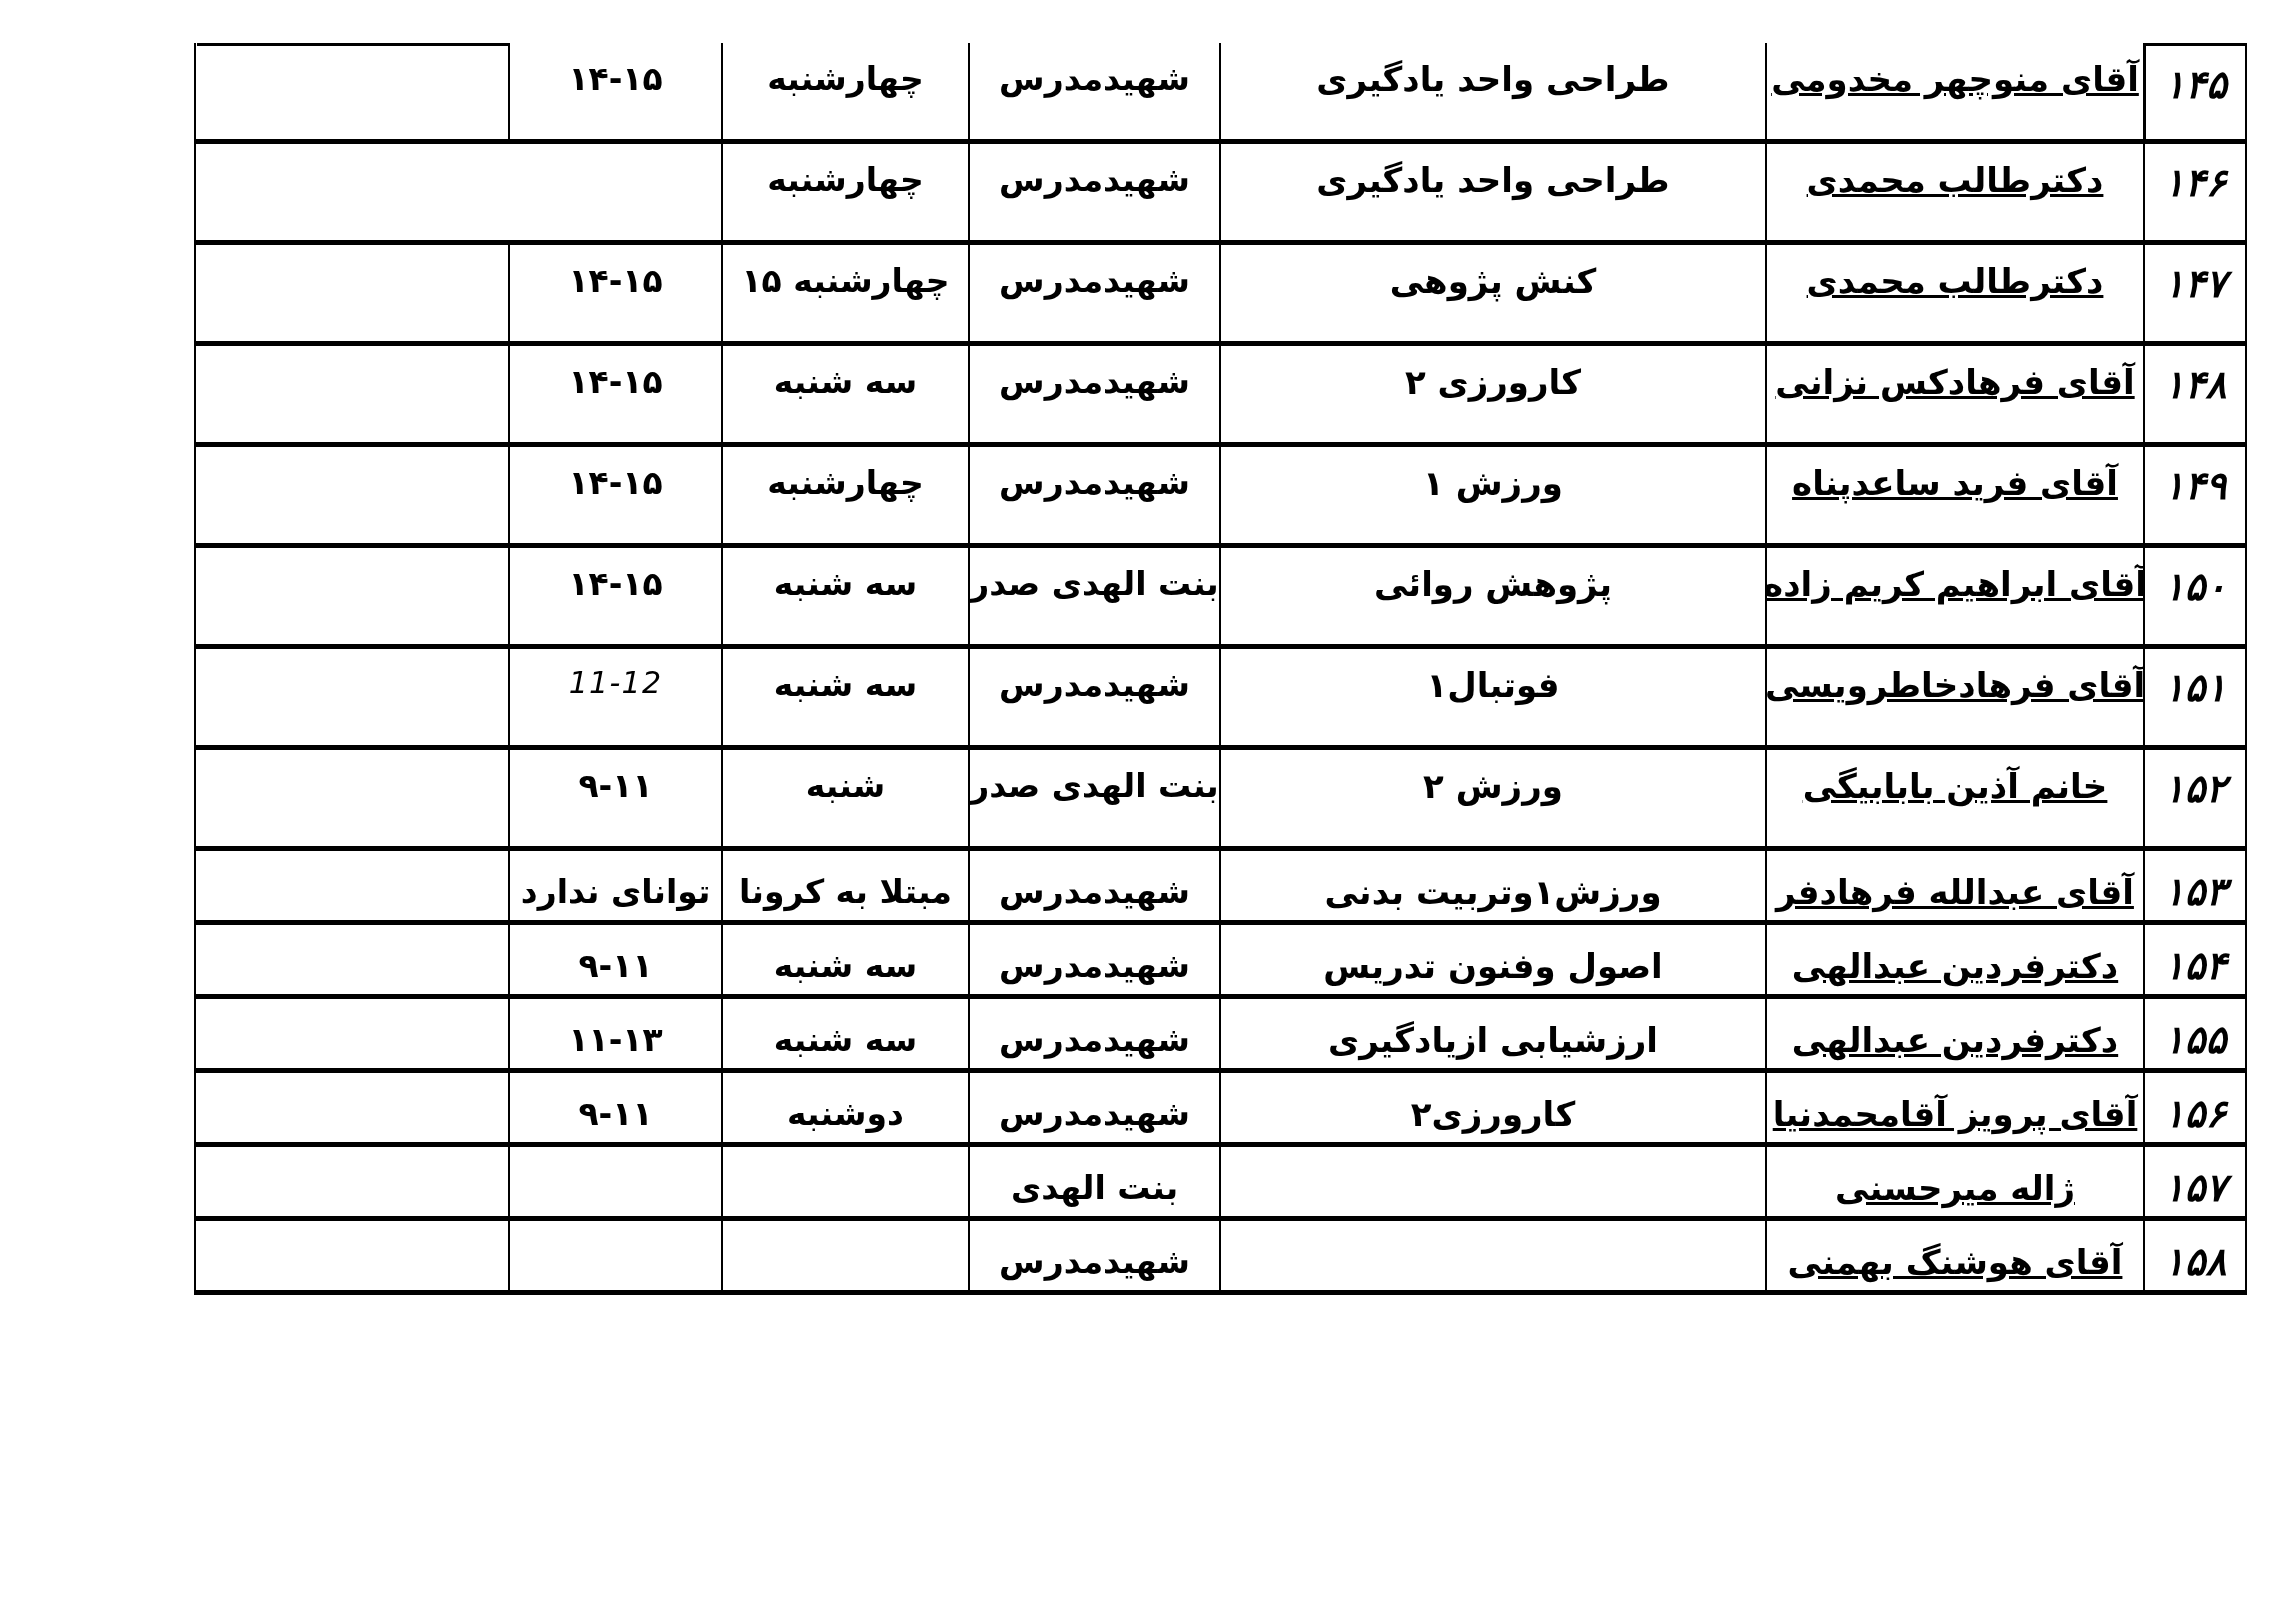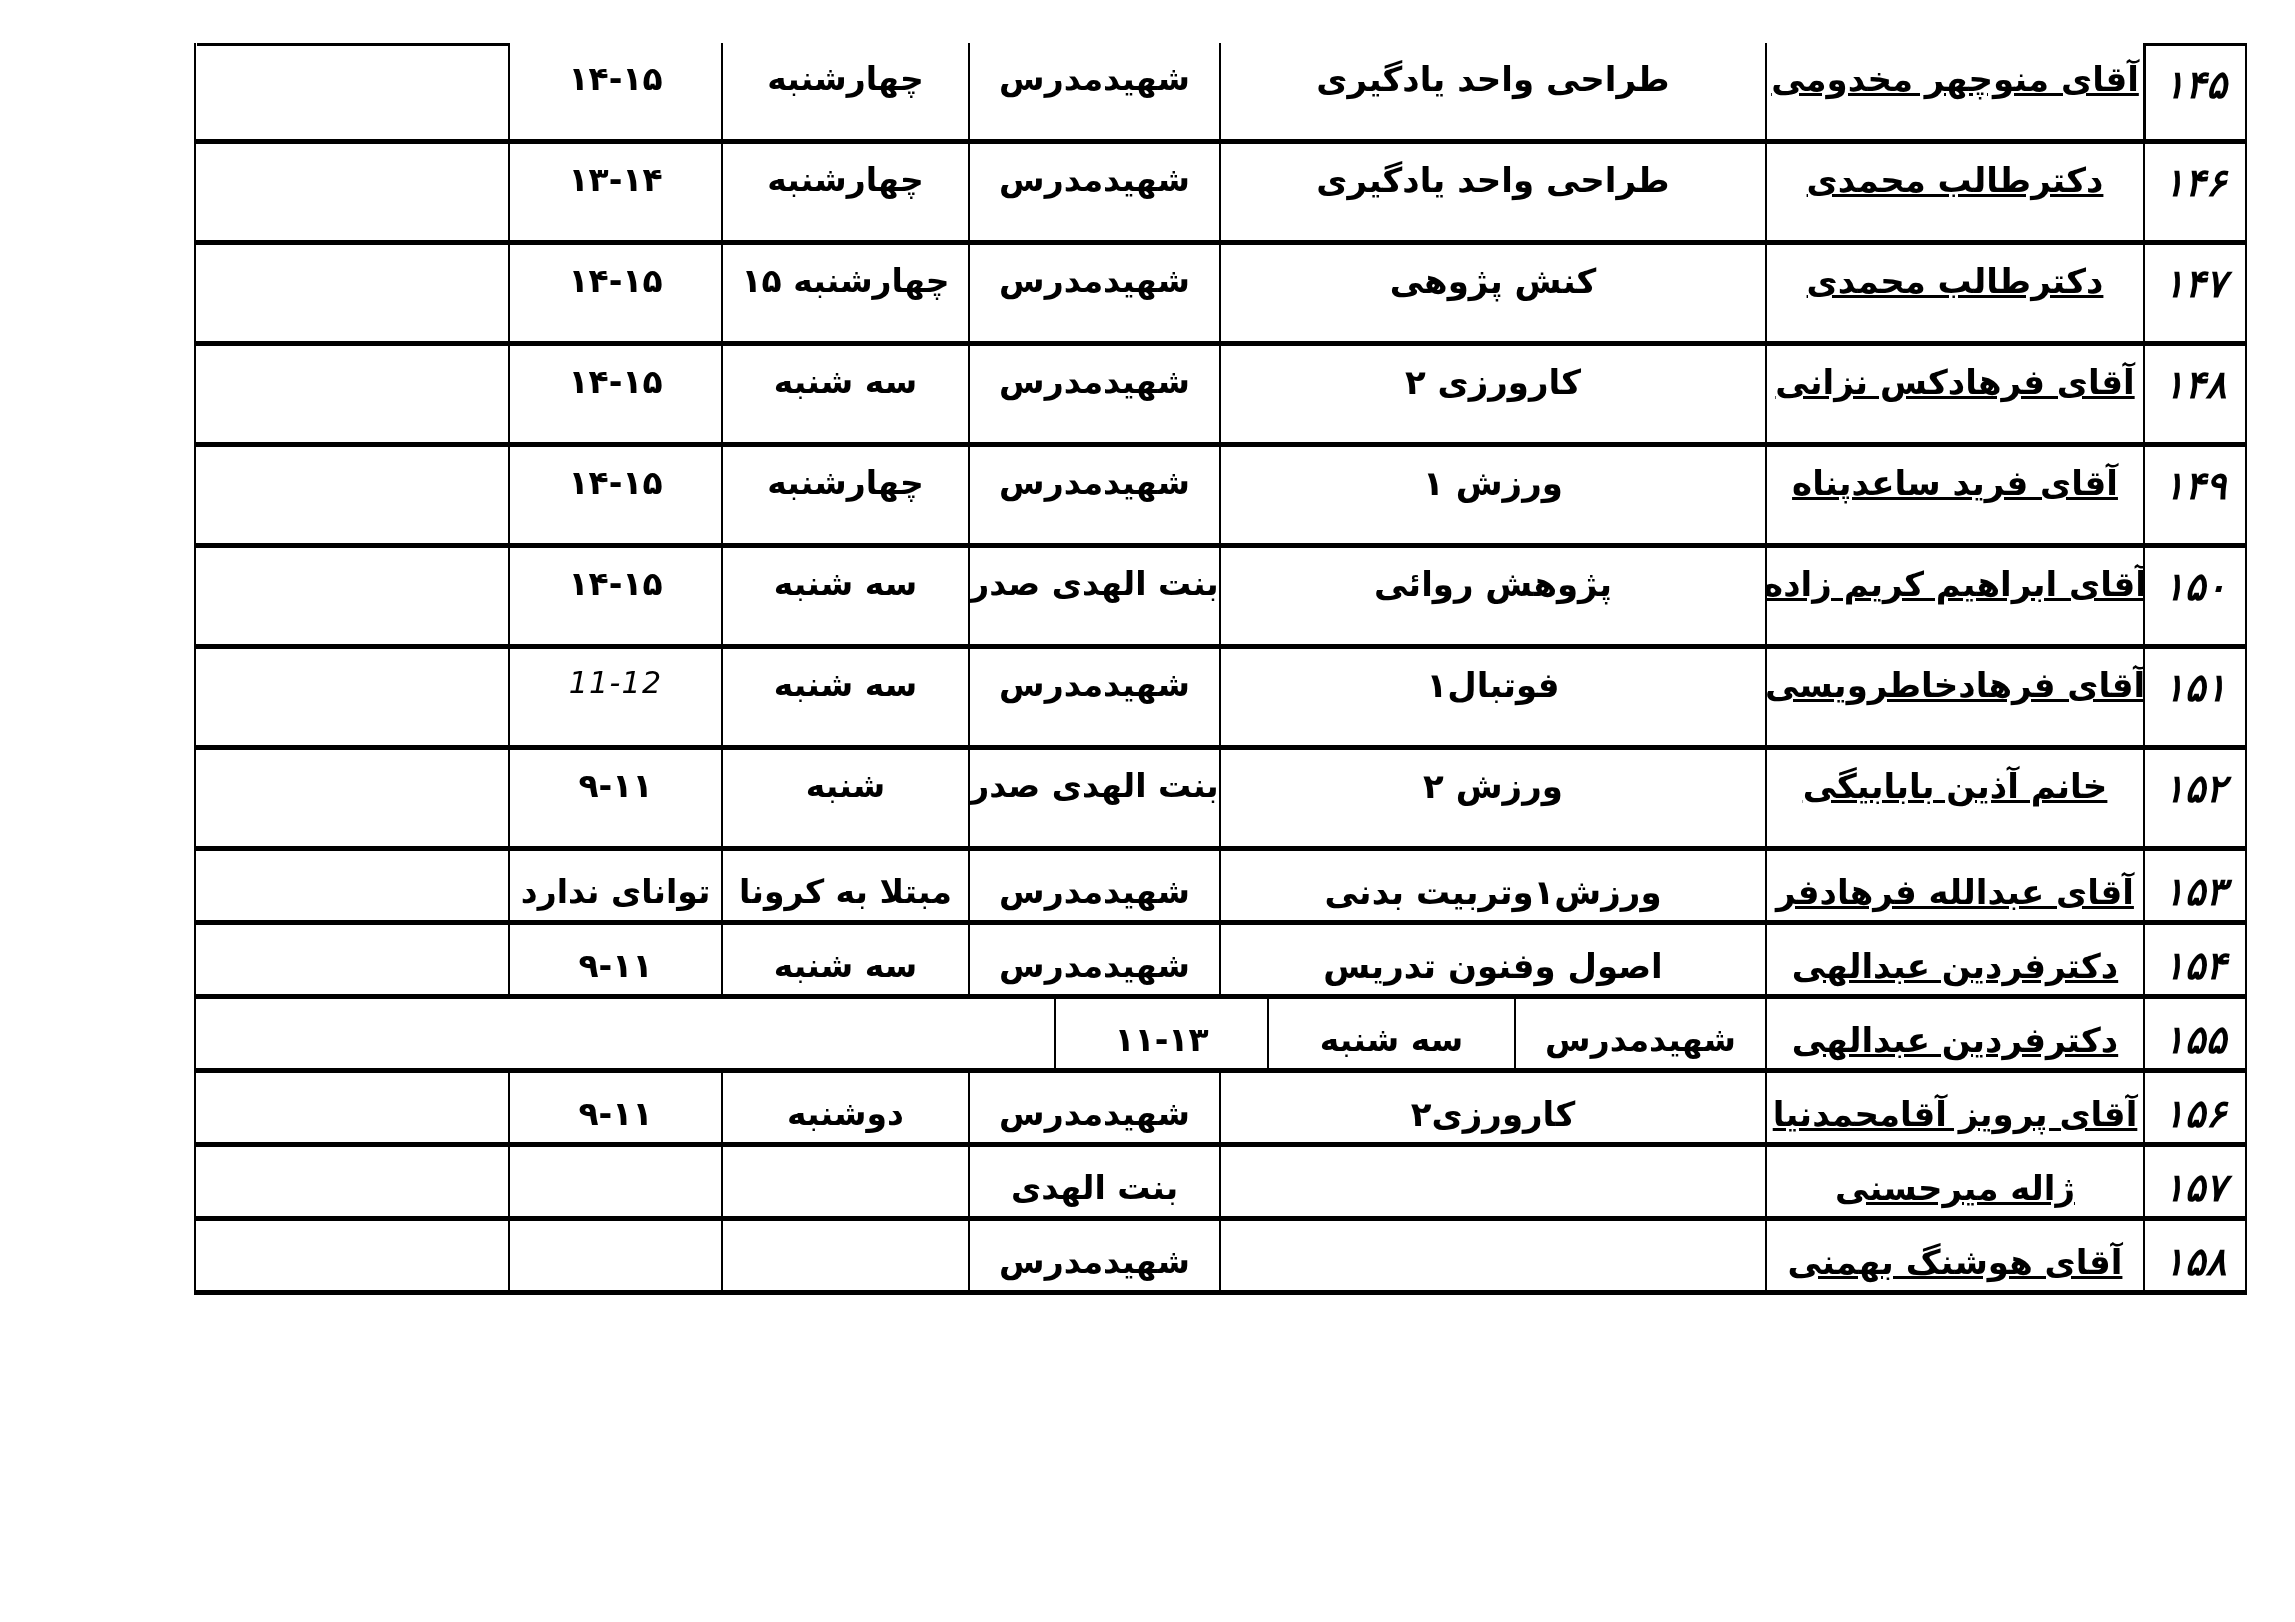--- a/index.html
+++ b/index.html
@@ -68,23 +68,20 @@
         <span class="ltr-range">۱۴-۱۵</span>
       </div>
       <div class="cell cell-note"></div>
     </div>
     <div class="row tall">
       <div class="cell cell-no">۱۴۶</div>
       <div class="cell cell-name">دکترطالب محمدی</div>
       <div class="cell cell-course">طراحی واحد یادگیری</div>
       <div class="cell cell-location">شهیدمدرس</div>
       <div class="cell cell-day">چهارشنبه</div>
-      <div class="cell cell-time">
-        <span class="ltr-range">۱۳-۱۴</span>
-      </div>
       <div class="cell cell-note"></div>
     </div>
     <div class="row tall">
       <div class="cell cell-no">۱۴۷</div>
       <div class="cell cell-name">دکترطالب محمدی</div>
       <div class="cell cell-course">کنش پژوهی</div>
       <div class="cell cell-location">شهیدمدرس</div>
       <div class="cell cell-day">چهارشنبه ۱۵</div>
       <div class="cell cell-time">
         <span class="ltr-range">۱۴-۱۵</span>
@@ -162,20 +159,21 @@
       <div class="cell cell-location">شهیدمدرس</div>
       <div class="cell cell-day">سه شنبه</div>
       <div class="cell cell-time">
         <span class="ltr-range">۹-۱۱</span>
       </div>
       <div class="cell cell-note"></div>
     </div>
     <div class="row short">
       <div class="cell cell-no">۱۵۵</div>
       <div class="cell cell-name">دکترفردین عبدالهی</div>
+      <div class="cell cell-course">ارزشیابی ازیادگیری</div>
       <div class="cell cell-location">شهیدمدرس</div>
       <div class="cell cell-day">سه شنبه</div>
       <div class="cell cell-time">
         <span class="ltr-range">۱۱-۱۳</span>
       </div>
       <div class="cell cell-note"></div>
     </div>
     <div class="row short">
       <div class="cell cell-no">۱۵۶</div>
       <div class="cell cell-name">آقای پرویز آقامحمدنیا</div>

